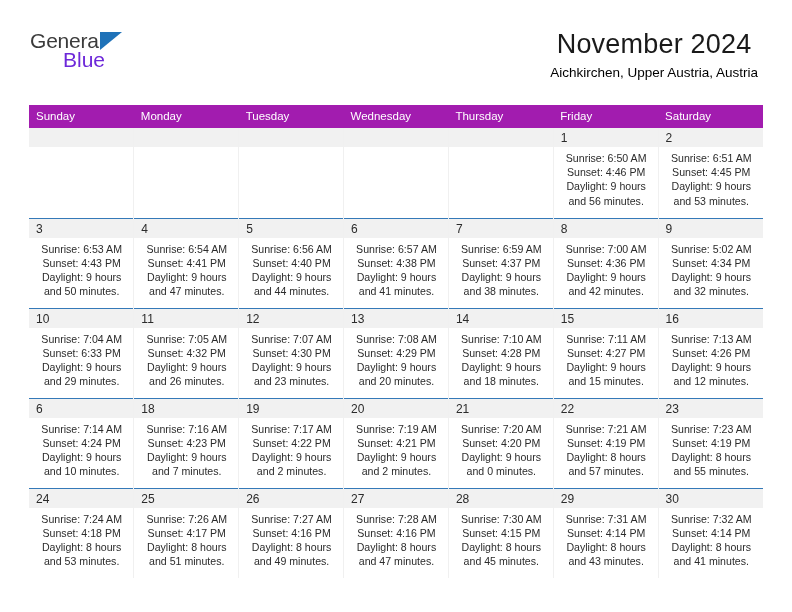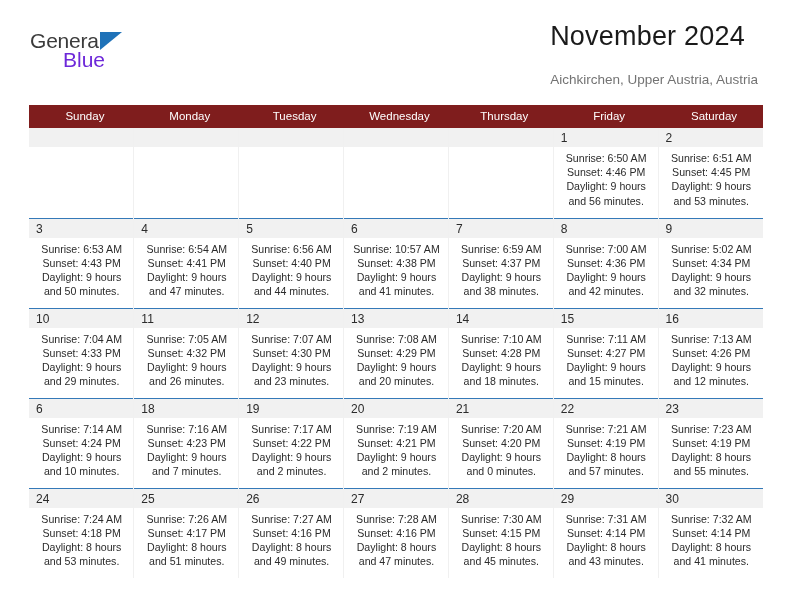--- a/index.html
+++ b/index.html
@@ -58,55 +58,55 @@
     position: absolute;
     left: 33px;
     top: 19px;
     font-size: 21px;
     color: #6d28d9;
     font-family: "Liberation Sans", sans-serif;
   }
   .title-block {
     position: absolute;
     right: 34px;
-    top: 20px;
-    text-align: left;
+    top: 28px;
+    text-align: center;
   }
   .cal-title {
     font-size: 27px;
     color: #1a1a1a;
     font-weight: normal;
     line-height: 32px;
     letter-spacing: 0.2px;
   }
   .cal-sub {
     font-size: 13.5px;
-    color: #737373;
+    color: #000000;
     line-height: 20px;
-    margin-top: 18px;
+    margin-top: 3px;
   }
 
   
   .cal-wrap {
     position: absolute;
     left: 29px;
     top: 105px;
     width: 734px;
   }
   table.cal {
     width: 734px;
     border-collapse: collapse;
     table-layout: fixed;
   }
   table.cal th {
-    background: #7f1d1d;
+    background: #a21caf;
     color: #ffffff;
     font-size: 11.5px;
     font-weight: normal;
-    text-align: center;
+    text-align: left;
     padding: 5px 0 6px 7px;
     border: none;
     height: 21px;
   }
   table.cal td {
     vertical-align: top;
     padding: 0;
     border-right: 1px solid #f0f0f0;
     border-top: 1px solid #3479b8;
     height: 90px;
@@ -261,21 +261,21 @@
               <div class="cell-body">
                 <div>Sunrise: 6:56 AM</div>
                 <div>Sunset: 4:40 PM</div>
                 <div>Daylight: 9 hours</div>
                 <div>and 44 minutes.</div>
               </div>
             </td>
             <td>
               <div class="daynum-band">6</div>
               <div class="cell-body">
-                <div>Sunrise: 10:57 AM</div>
+                <div>Sunrise: 6:57 AM</div>
                 <div>Sunset: 4:38 PM</div>
                 <div>Daylight: 9 hours</div>
                 <div>and 41 minutes.</div>
               </div>
             </td>
             <td>
               <div class="daynum-band">7</div>
               <div class="cell-body">
                 <div>Sunrise: 6:59 AM</div>
                 <div>Sunset: 4:37 PM</div>
@@ -300,21 +300,21 @@
                 <div>Daylight: 9 hours</div>
                 <div>and 32 minutes.</div>
               </div>
             </td>
           </tr>
           <tr class="week">
             <td>
               <div class="daynum-band">10</div>
               <div class="cell-body">
                 <div>Sunrise: 7:04 AM</div>
-                <div>Sunset: 4:33 PM</div>
+                <div>Sunset: 6:33 PM</div>
                 <div>Daylight: 9 hours</div>
                 <div>and 29 minutes.</div>
               </div>
             </td>
             <td>
               <div class="daynum-band">11</div>
               <div class="cell-body">
                 <div>Sunrise: 7:05 AM</div>
                 <div>Sunset: 4:32 PM</div>
                 <div>Daylight: 9 hours</div>

